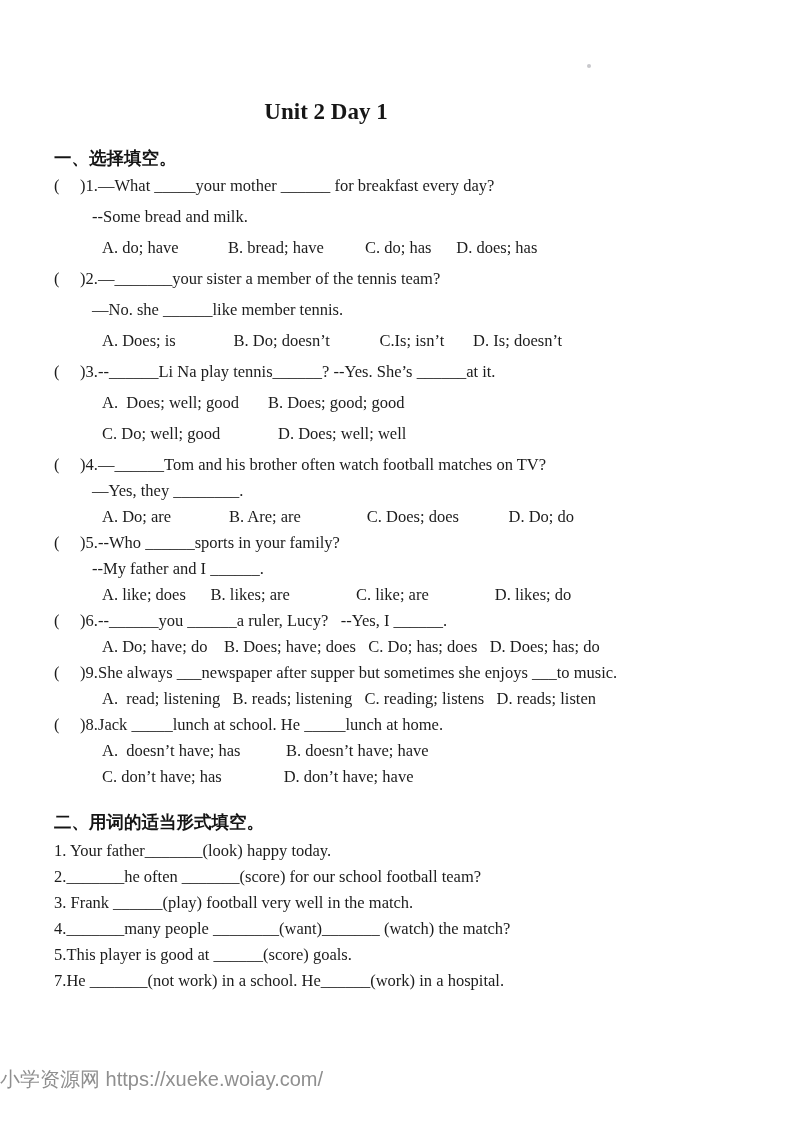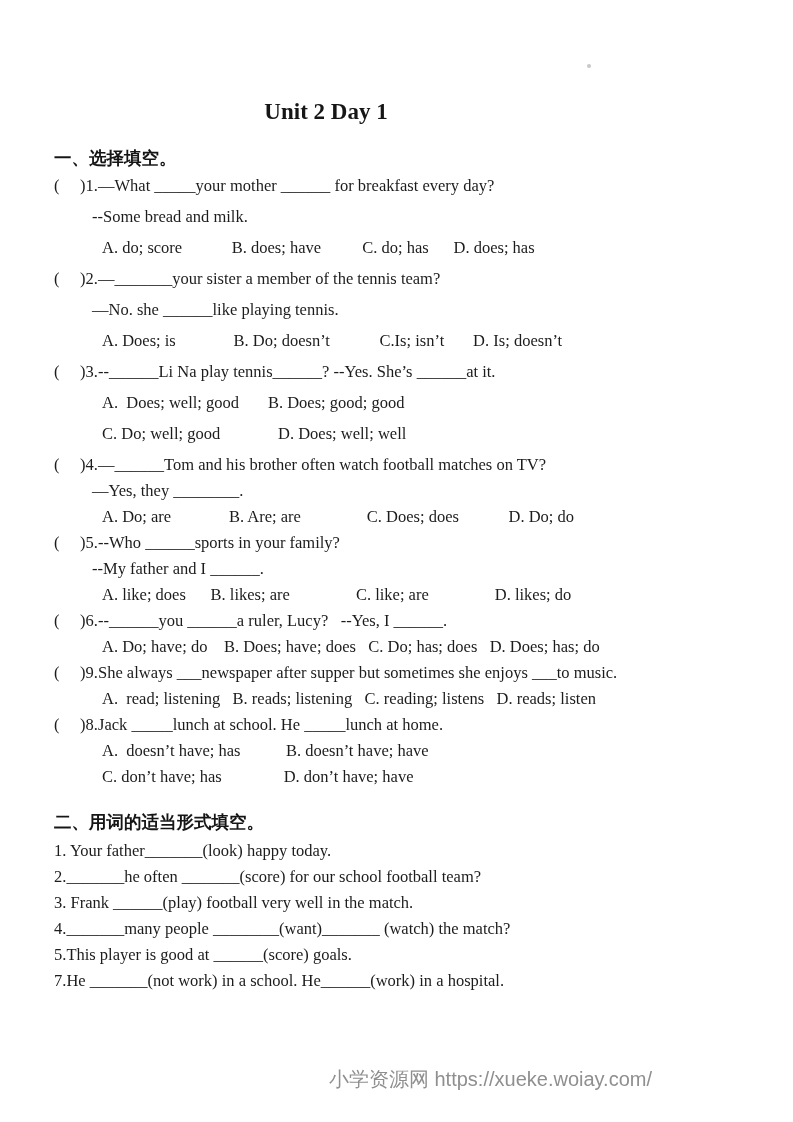--- a/index.html
+++ b/index.html
@@ -54,21 +54,21 @@
   }
   .s1-lines > .line:nth-child(-n+9) { margin-bottom: 12px; }
   .ind0 { padding-left: 0; }
   .ind1 { padding-left: 38px; }
   .ind2 { padding-left: 48px; }
   .footer {
     position: absolute;
     left: 0;
     right: 0;
     top: 1066px;
-    text-align: right;
+    text-align: left;
     font-family: "Liberation Sans", sans-serif;
     font-size: 20px;
     line-height: 26px;
     color: #8f8f8f;
   }
 </style>
 </head>
 <body>
 
 <div class="page">
@@ -77,23 +77,23 @@
 
   <h1 class="title">Unit 2 Day 1</h1>
 
   <div class="content">
 
     <div class="sec-heading">一、选择填空。</div>
 
     <div class="lines s1-lines">
         <div class="line ind0">(     )1.—What _____your mother ______ for breakfast every day?</div>
         <div class="line ind1">--Some bread and milk.</div>
-        <div class="line ind2">A. do; score            B. does; have          C. do; has      D. does; has</div>
+        <div class="line ind2">A. do; have            B. bread; have          C. do; has      D. does; has</div>
         <div class="line ind0">(     )2.—_______your sister a member of the tennis team?</div>
-        <div class="line ind1">—No. she ______like playing tennis.</div>
+        <div class="line ind1">—No. she ______like member tennis.</div>
         <div class="line ind2">A. Does; is              B. Do; doesn’t            C.Is; isn’t       D. Is; doesn’t</div>
         <div class="line ind0">(     )3.--______Li Na play tennis______? --Yes. She’s ______at it.</div>
         <div class="line ind2">A.  Does; well; good       B. Does; good; good</div>
         <div class="line ind2">C. Do; well; good              D. Does; well; well</div>
         <div class="line ind0">(     )4.—______Tom and his brother often watch football matches on TV?</div>
         <div class="line ind1">—Yes, they ________.</div>
         <div class="line ind2">A. Do; are              B. Are; are                C. Does; does            D. Do; do</div>
         <div class="line ind0">(     )5.--Who ______sports in your family?</div>
         <div class="line ind1">--My father and I ______.</div>
         <div class="line ind2">A. like; does      B. likes; are                C. like; are                D. likes; do</div>

